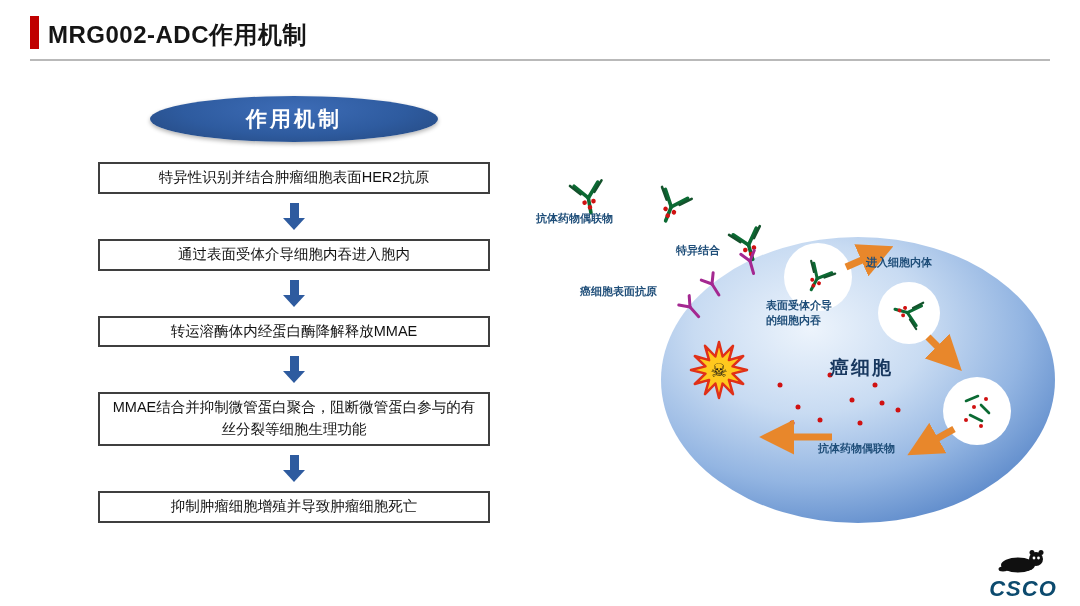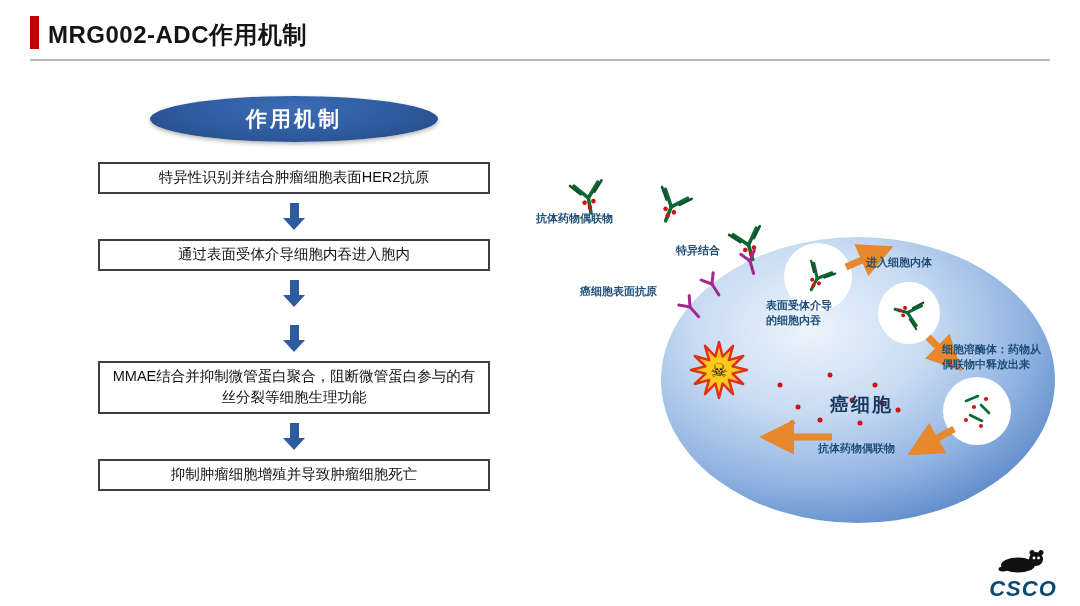--- a/index.html
+++ b/index.html
@@ -28,21 +28,21 @@
     font-size:14.5px; font-weight:normal; color:#111; line-height:1.5; padding:3px 8px;
   }
   .flow-arrow { display:flex; flex-direction:column; align-items:center; margin:9px 0; }
   .flow-arrow .stem { width:9px; height:15px; background:#2E5B9F; }
   .flow-arrow .head { width:0; height:0; border-left:11px solid transparent; border-right:11px solid transparent; border-top:12px solid #2E5B9F; }
 
   
   .diagram { position:absolute; left:530px; top:85px; width:548px; height:470px; }
   .diagram svg.scene { position:absolute; left:0; top:0; z-index:1; }
   .dlabel { position:absolute; z-index:2; color:#1F4E79; font-weight:bold; font-size:11px; line-height:1.35; }
-  .cell-label { position:absolute; z-index:2; color:#17375E; font-weight:bold; font-size:19px; letter-spacing:2px;margin-top:37px; }
+  .cell-label { position:absolute; z-index:2; color:#17375E; font-weight:bold; font-size:19px; letter-spacing:2px; }
 
   
   .csco { position:absolute; right:14px; bottom:6px; z-index:3; text-align:center; width:86px; }
   .csco-text { color:#0c4a6e; font-weight:bold; font-style:italic; font-size:22px; letter-spacing:1px; line-height:1; }
 </style>
 </head>
 <body>
 
 <div class="accent-bar"></div>
 <div class="slide-title">MRG002-ADC作用机制</div>
@@ -56,20 +56,21 @@
       <div class="stem"></div>
       <div class="head"></div>
     </div>
 
   <div class="fbox">通过表面受体介导细胞内吞进入胞内</div>
   <div class="flow-arrow">
       <div class="stem"></div>
       <div class="head"></div>
     </div>
 
+  <div class="fbox">转运溶酶体内经蛋白酶降解释放MMAE</div>
   <div class="flow-arrow">
       <div class="stem"></div>
       <div class="head"></div>
     </div>
 
   <div class="fbox">MMAE结合并抑制微管蛋白聚合，阻断微管蛋白参与的有丝分裂等细胞生理功能</div>
   <div class="flow-arrow">
       <div class="stem"></div>
       <div class="head"></div>
     </div>
@@ -168,21 +169,20 @@
       <polygon points="28,0 13.5,3.6 24.2,14 9.9,9.9 14,24.2 3.6,13.5 0,28 -3.6,13.5 -14,24.2 -9.9,9.9 -24.2,14 -13.5,3.6 -28,0 -13.5,-3.6 -24.2,-14 -9.9,-9.9 -14,-24.2 -3.6,-13.5 0,-28 3.6,-13.5 14,-24.2 9.9,-9.9 24.2,-14 13.5,-3.6" fill="#FFC81E" stroke="#E03018" stroke-width="2.5" stroke-linejoin="round"></polygon>
       <text x="0" y="7" text-anchor="middle" font-size="19" fill="#111111">☠</text>
     </g>
   </svg>
 
   <div class="dlabel" style="left:6px; top:126px; width:110px;">抗体药物偶联物</div>
   <div class="dlabel" style="left:146px; top:158px;">特异结合</div>
   <div class="dlabel" style="left:50px; top:199px;">癌细胞表面抗原</div>
   <div class="dlabel" style="left:236px; top:213px; width:76px;">表面受体介导的细胞内吞</div>
   <div class="dlabel" style="left:336px; top:170px;">进入细胞内体</div>
-  <div class="dlabel" style="left:412px; top:257px; width:104px;">细胞溶酶体：药物从偶联物中释放出来</div>
   <div class="cell-label" style="left:300px; top:270px;">癌细胞</div>
   <div class="dlabel" style="left:288px; top:356px;">抗体药物偶联物</div>
 </div>
 
 <div class="csco">
   <svg width="66" height="26" viewBox="0 0 66 26">
     <ellipse cx="28" cy="17" rx="17" ry="7.5" fill="#101010"></ellipse>
     <ellipse cx="13" cy="21" rx="4.5" ry="2.5" fill="#101010"></ellipse>
     <circle cx="46" cy="11" r="7" fill="#101010"></circle>
     <circle cx="42" cy="4.5" r="2.5" fill="#101010"></circle>

